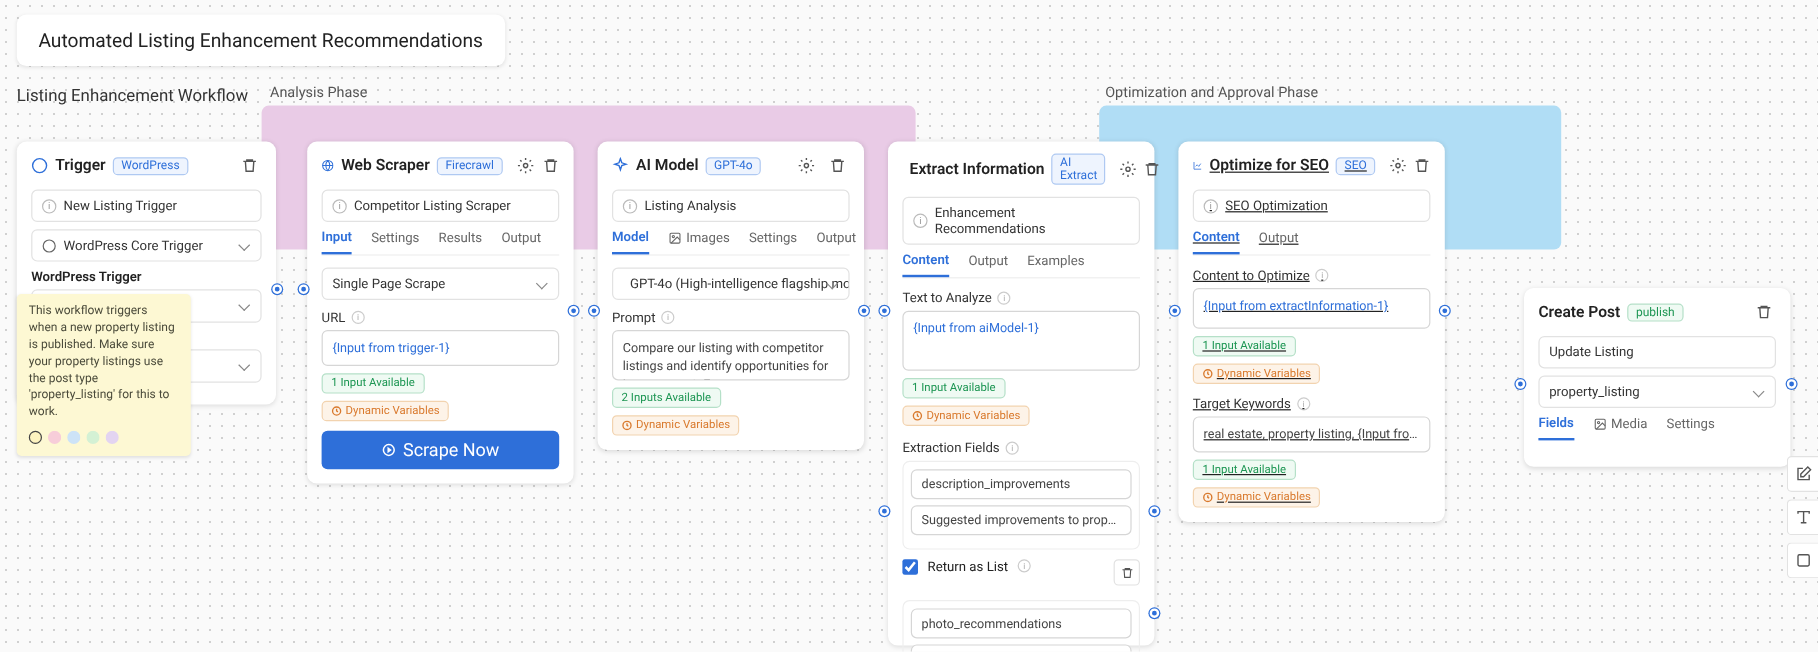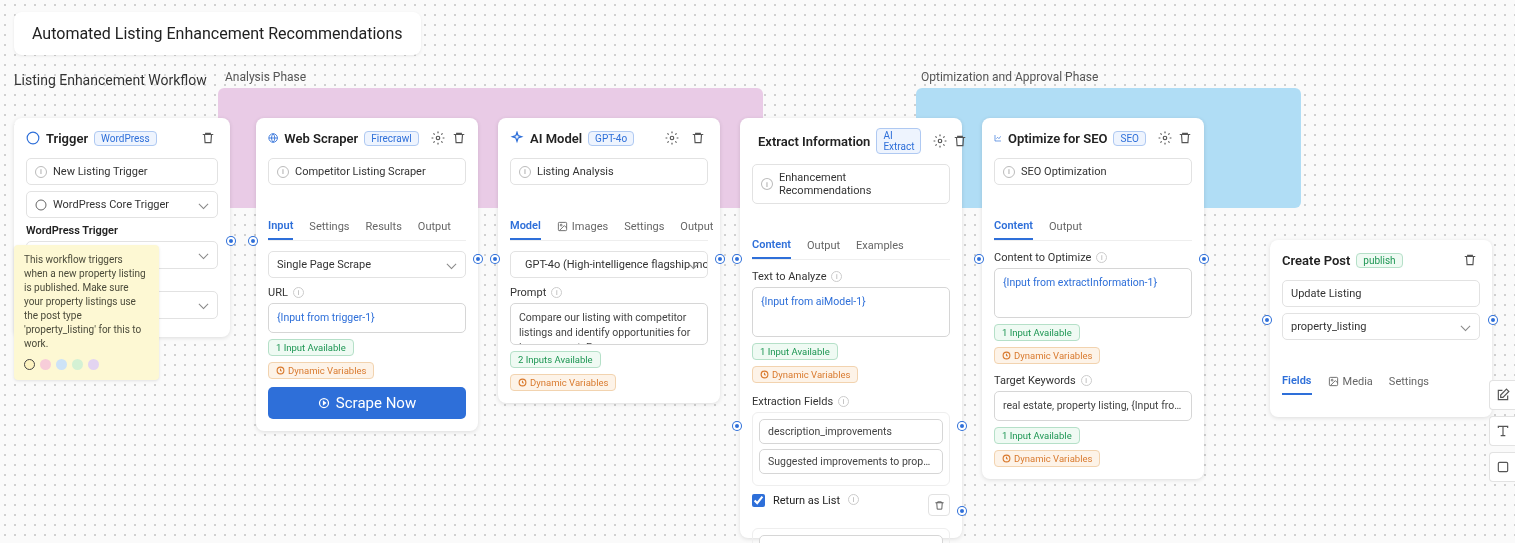--- a/index.html
+++ b/index.html
@@ -34,21 +34,21 @@
   .card {
     position: absolute; background: #fff; border-radius: 8px;
     box-shadow: 0 1px 4px rgba(0,0,0,0.12);
     padding: 10px 12px 12px;
   }
 
   .card.trigger { top: 118px; left: 14px; width: 216px; }
   .card.scraper { top: 118px; left: 256px; width: 222px; }
   .card.aimodel { top: 118px; left: 498px; width: 222px; }
   .card.extract { top: 118px; left: 740px; width: 222px; height: 420px;}
-  .card.optimize { top: 118px; left: 982px; width: 222px; }
+  .card.optimize { top: 118px; left: 982px; width: 222px; text-decoration: underline; }
   .card.post { top: 240px; left: 1270px; width: 222px; }
 
   .card-header { display: flex; align-items: center; gap: 6px; margin-bottom: 10px; }
   .card-title { font-size: 13px; font-weight: 600; flex: 0 0 auto; }
   .badge {
     font-size: 10px; border-radius: 4px; padding: 1px 6px;
     border: 1px solid; display: inline-flex; align-items: center;
   }
   .badge.blue { color: #2e6fd9; border-color: #afc9f2; background: #eef4fe; }
   .badge.green { color: #1d9653; border-color: #b5e0c8; background: #effaf3; }
@@ -63,21 +63,21 @@
   .row-input {
     border: 1px solid #e2e2e2; border-radius: 5px; width: 100%;
     padding: 6px 8px; font-size: 11px; color: #333; background: #fff;
     display: flex; align-items: center; gap: 6px; margin-bottom: 6px;
   }
   .row-input .info { width: 12px; height: 12px; border: 1px solid #bbb; border-radius: 50%; display:inline-flex;align-items:center;justify-content:center;font-size:8px;color:#999; }
   .row-select { position: relative; }
   .row-select::after { content: ""; position: absolute; right: 10px; top: 50%; width: 6px; height: 6px; border-right:1px solid #888;border-bottom:1px solid #888; transform: translateY(-60%) rotate(45deg); }
 
   .tabs { display: flex; gap: 16px; border-bottom: 1px solid #eee; margin: 6px 0 10px; font-size: 11px; }
-  .tab { padding: 0 0 6px; color: #666; cursor: pointer; display:flex;align-items:center;gap:4px;margin-top:28px;}
+  .tab { padding: 0 0 6px; color: #666; cursor: pointer; display:flex;align-items:center;gap:4px;}
   .tab.active { color: #2e6fd9; border-bottom: 2px solid #2e6fd9; font-weight: 600; }
 
   .section-label { font-size: 11px; color: #333; margin: 8px 0 4px; display:flex;align-items:center;gap:5px;}
   .section-label .info { width: 11px; height: 11px; border: 1px solid #ccc; border-radius: 50%; display:inline-flex;align-items:center;justify-content:center;font-size:7px;color:#aaa; }
 
   .textarea-box {
     border: 1px solid #d6d6d6; border-radius: 5px; padding: 6px 8px;
     font-size: 10.5px; color: #444; line-height: 1.45; min-height: 30px;
     background: #fff;
   }
@@ -407,21 +407,21 @@
       <span>SEO Optimization</span>
     </div>
   <div class="tabs">
     <div class="tab active">Content</div>
     <div class="tab">Output</div>
   </div>
   <div class="section-label">
       <span>Content to Optimize</span>
       <span class="info">i</span>
     </div>
-  <div class="textarea-box blue-text" style="height:50px;">{Input from extractInformation-1}</div>
+  <div class="textarea-box blue-text" style="height:34px;">{Input from extractInformation-1}</div>
   <div class="pill-row">
     <span class="pill green">1 Input Available</span>
     <span class="pill orange">
         <svg width="9" height="9" viewBox="0 0 24 24" fill="none" stroke="currentColor" stroke-width="3">
           <circle cx="12" cy="12" r="9"></circle>
           <path d="M12 7v5l3 2"></path>
         </svg>
         <span>Dynamic Variables</span>
       </span>
   </div>

